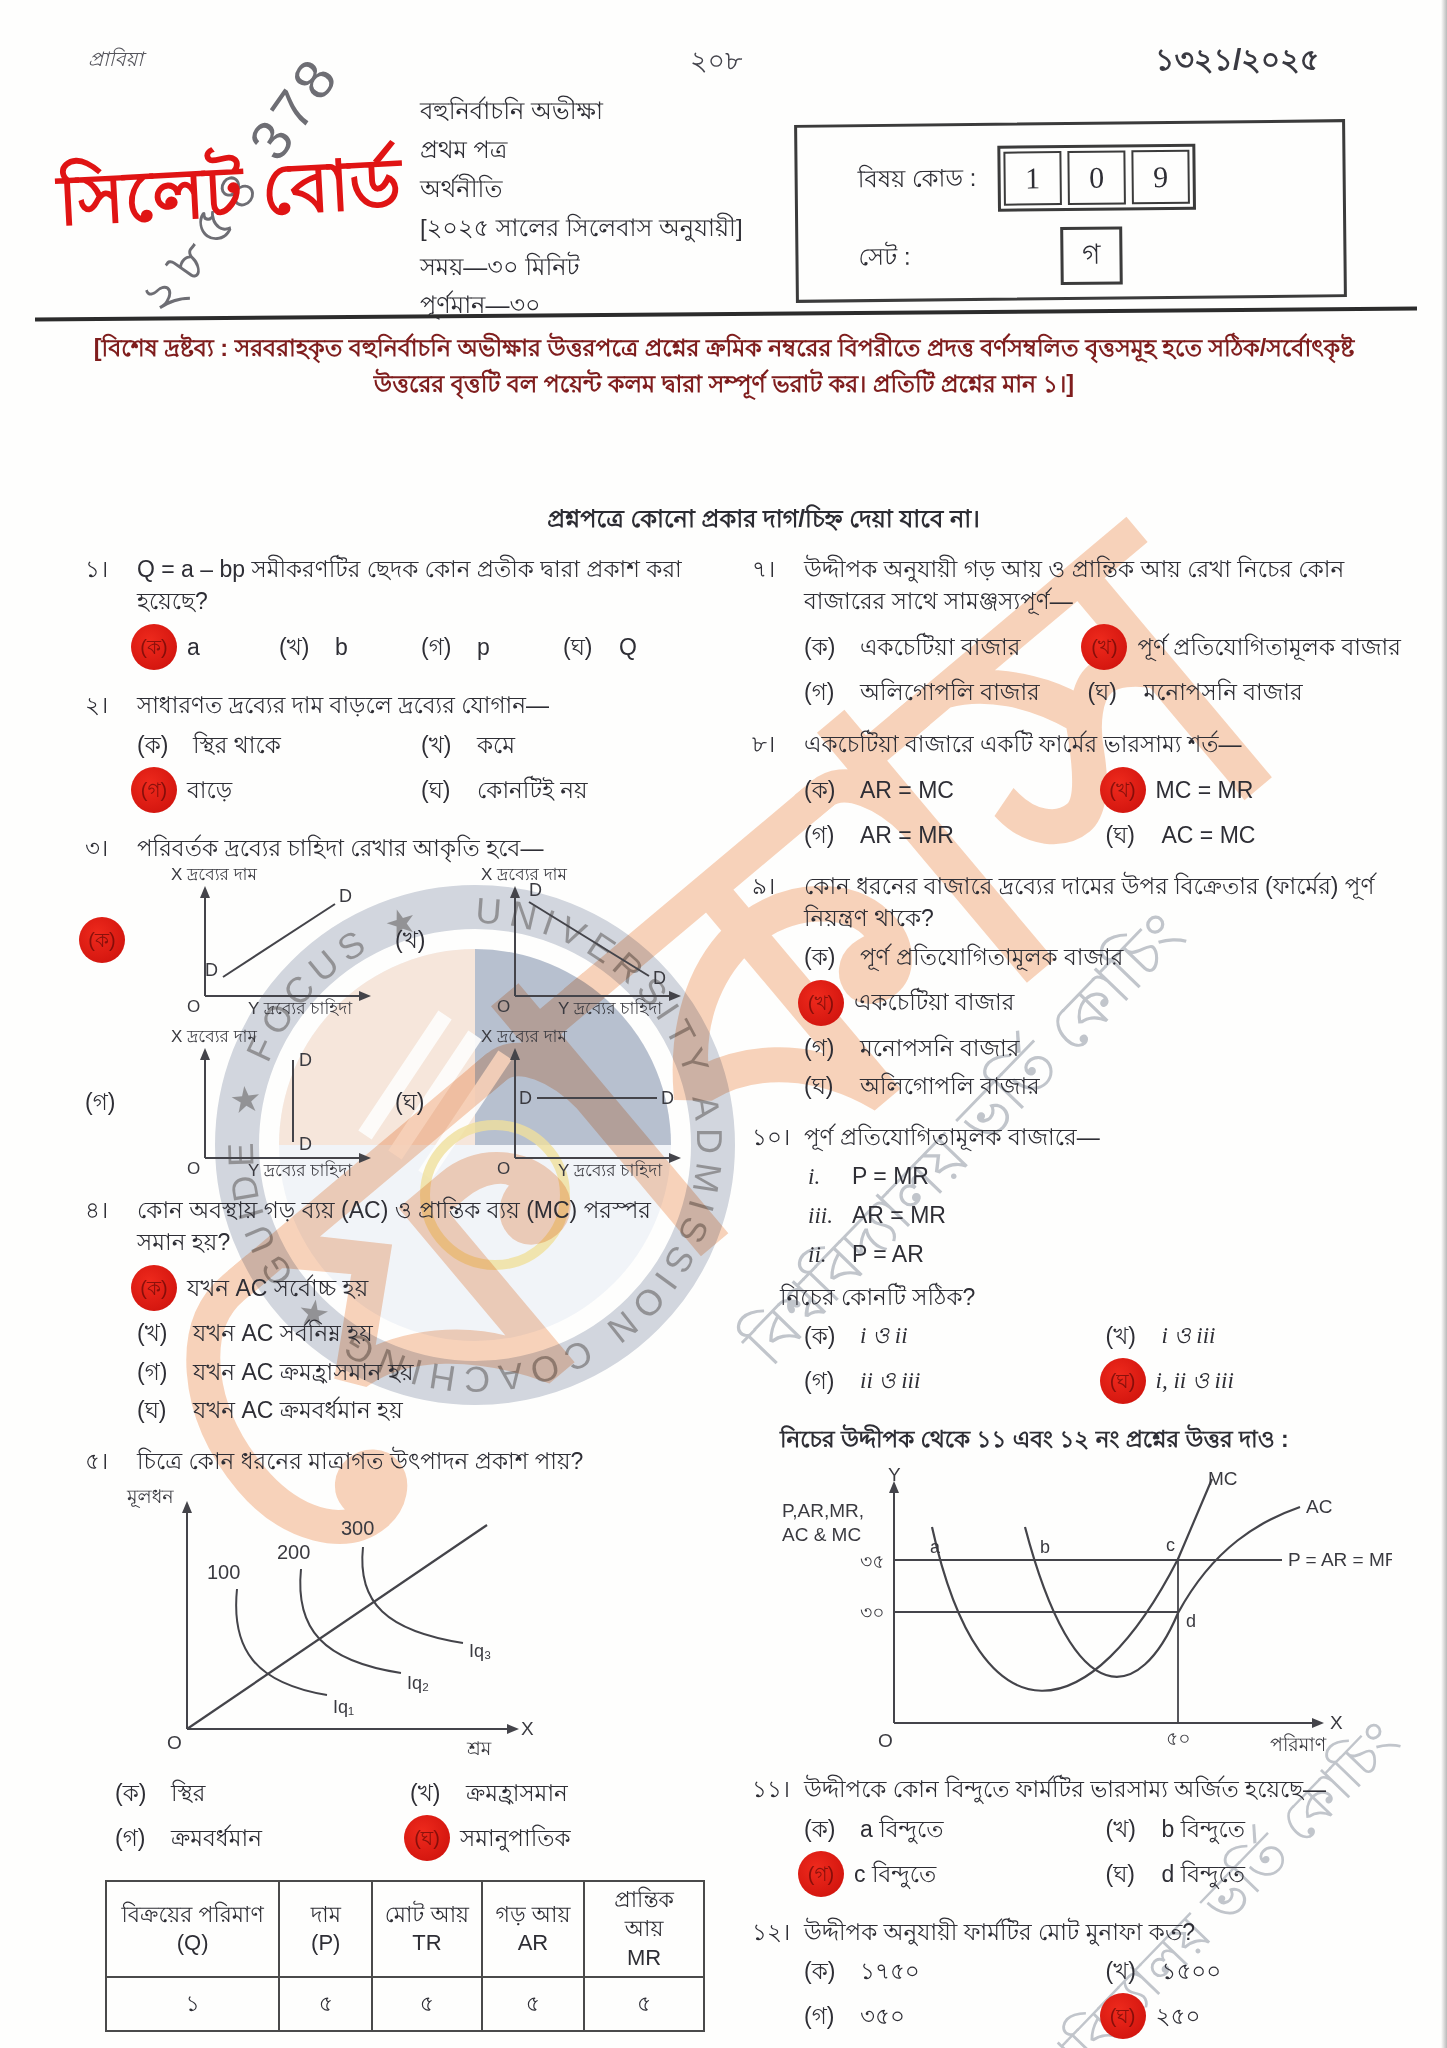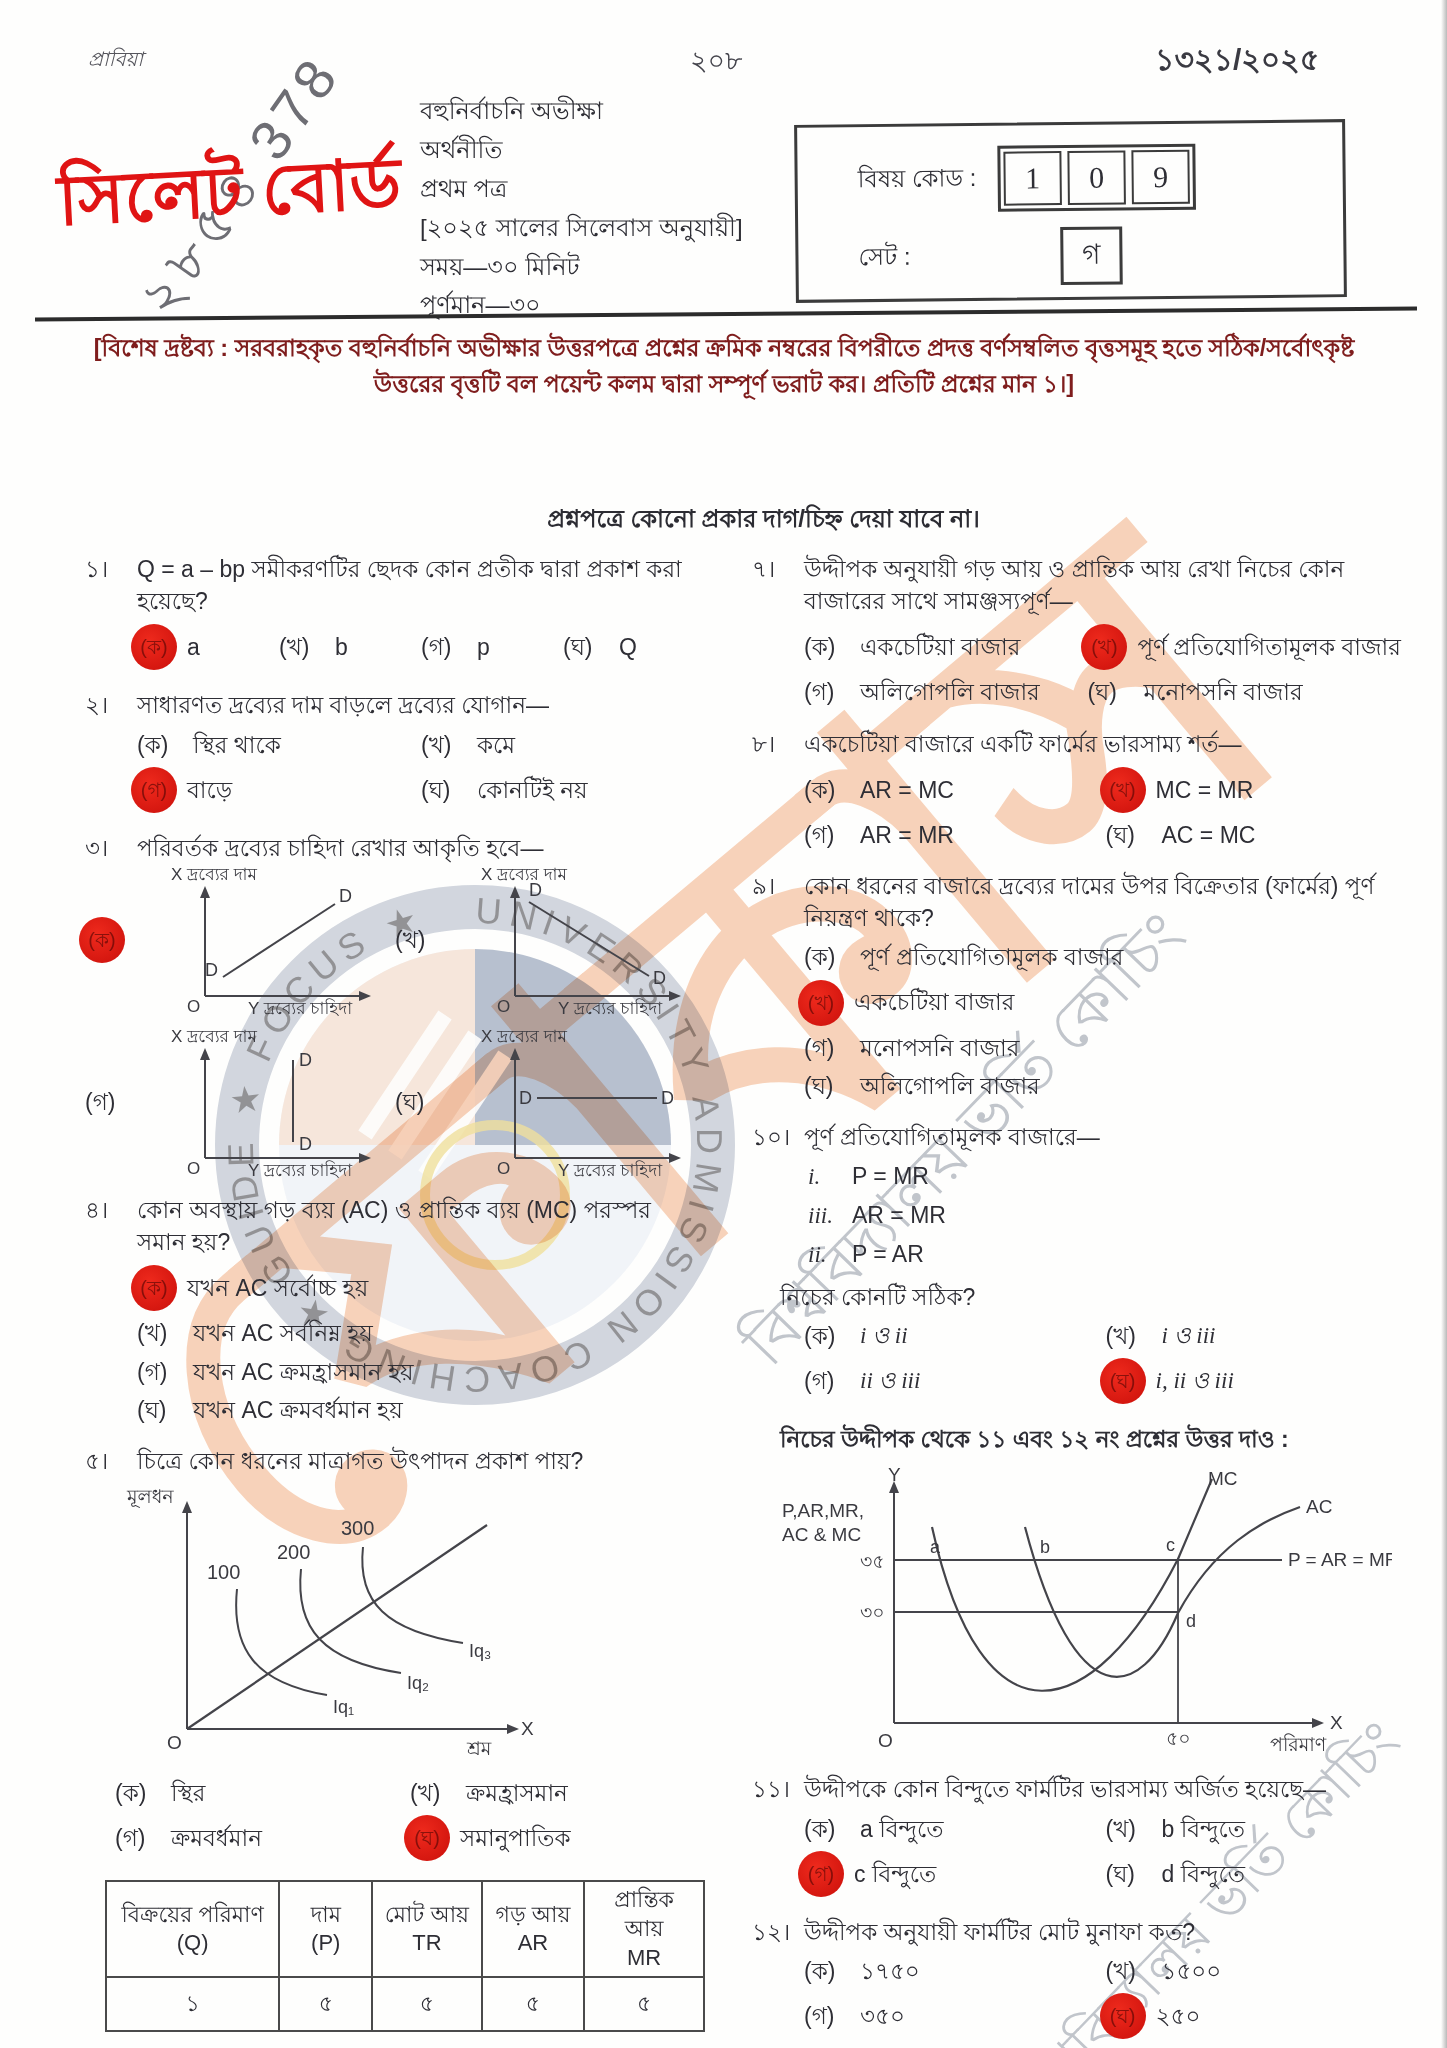--- a/index.html
+++ b/index.html
@@ -95,22 +95,22 @@
   <div class="wm wm-script s2">বিশ্ববিদ্যালয় ভর্তি কোচিং</div>
 
   <div class="corner-label hw">প্রাবিয়া</div>
   <div class="page-number">২০৮</div>
   <div class="serial">১৩২১/২০২৫</div>
   <div class="handwritten hw">২৮৫৪ 378</div>
   <div class="board-stamp">সিলেট বোর্ড</div>
 
   <div class="exam-info">
     <div class="b">বহুনির্বাচনি অভীক্ষা</div>
+    <div>প্রথম পত্র</div>
     <div>অর্থনীতি</div>
-    <div>প্রথম পত্র</div>
     <div>[২০২৫ সালের সিলেবাস অনুযায়ী]</div>
     <div>সময়—৩০ মিনিট</div>
     <div>পূর্ণমান—৩০</div>
   </div>
 
   <div class="code-box">
     <div class="code-row">
       <span class="cap">বিষয় কোড :</span>
       <span class="digit-strip">
         <span class="digit-cell">1</span>

